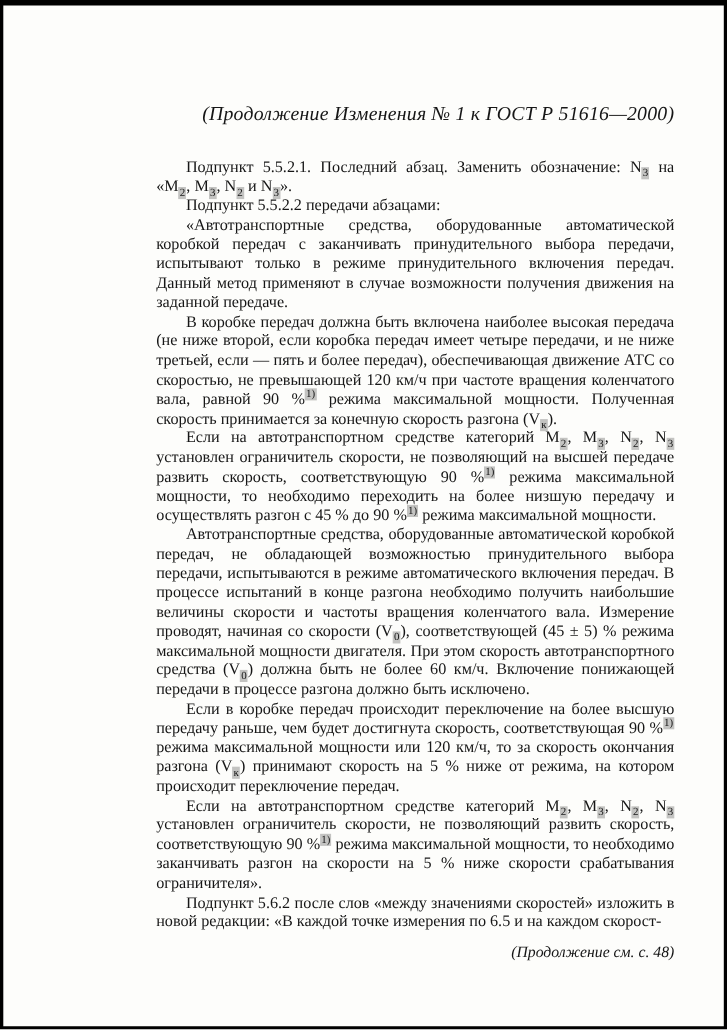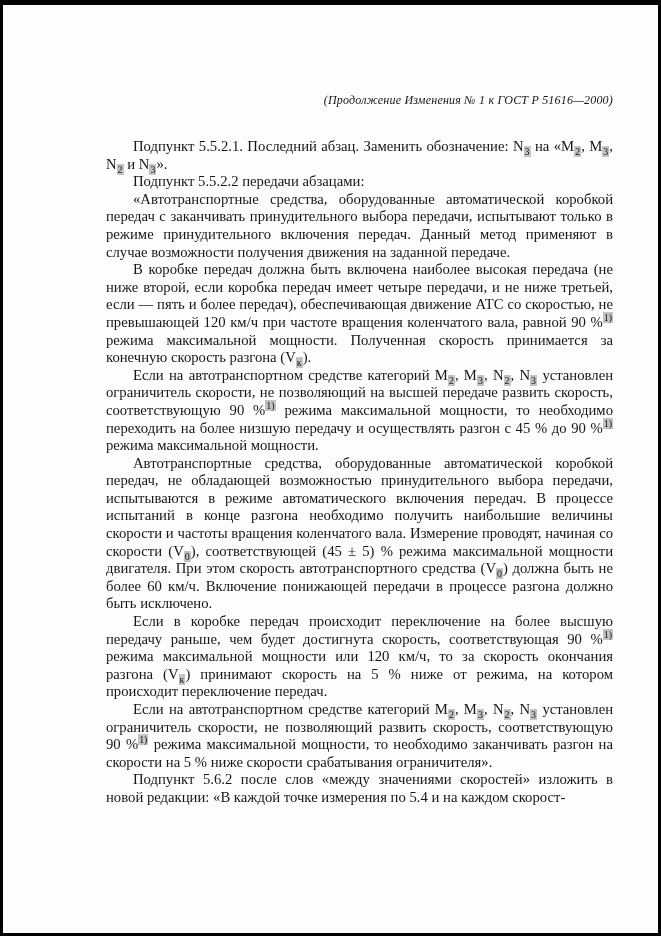--- a/index.html
+++ b/index.html
@@ -21,32 +21,33 @@
   .content {
     position: absolute;
     top: 88px;
     left: 103px;
     width: 507px;
   }
 
   .doc-header {
     font-style: italic;
     text-align: right;
-    font-size: 12px;
+    font-size: 18px;
     letter-spacing: 0.2px;
     margin-bottom: 30px;
     white-space: nowrap;
   }
 
   .doc-body p {
     font-size: 14.7px;
     line-height: 17.6px;
     text-align: justify;
     text-indent: 27px;
     hyphens: auto;
+    margin-left: 36px;
   }
 
   .doc-body sub,
   .doc-body sup {
     font-size: 68%;
     line-height: 0;
   }
 
   
   .hl {
@@ -72,18 +73,19 @@
 
     <div class="doc-body">
       <p>Подпункт 5.5.2.1. Последний абзац. Заменить обозначение: N<sub class="hl">3</sub> на «М<sub class="hl">2</sub>, М<sub class="hl">3</sub>, N<sub class="hl">2</sub> и N<sub class="hl">3</sub>».</p>
       <p>Подпункт 5.5.2.2 передачи абзацами:</p>
       <p>«Автотранспортные средства, оборудованные автоматической коробкой передач с заканчивать принудительного выбора передачи, испытывают только в режиме принудительного включения передач. Данный метод применяют в случае возможности получения движения на заданной передаче.</p>
       <p>В коробке передач должна быть включена наиболее высокая передача (не ниже второй, если коробка передач имеет четыре передачи, и не ниже третьей, если — пять и более передач), обеспечивающая движение АТС со скоростью, не превышающей 120 км/ч при частоте вращения коленчатого вала, равной 90 %<sup class="hl">1)</sup> режима максимальной мощности. Полученная скорость принимается за конечную скорость разгона (V<sub class="hl">к</sub>).</p>
       <p>Если на автотранспортном средстве категорий М<sub class="hl">2</sub>, М<sub class="hl">3</sub>, N<sub class="hl">2</sub>, N<sub class="hl">3</sub> установлен ограничитель скорости, не позволяющий на высшей передаче развить скорость, соответствующую 90 %<sup class="hl">1)</sup> режима максимальной мощности, то необходимо переходить на более низшую передачу и осуществлять разгон с 45 % до 90 %<sup class="hl">1)</sup> режима максимальной мощности.</p>
       <p>Автотранспортные средства, оборудованные автоматической коробкой передач, не обладающей возможностью принудительного выбора передачи, испытываются в режиме автоматического включения передач. В процессе испытаний в конце разгона необходимо получить наибольшие величины скорости и частоты вращения коленчатого вала. Измерение проводят, начиная со скорости (V<sub class="hl">0</sub>), соответствующей (45 ± 5) % режима максимальной мощности двигателя. При этом скорость автотранспортного средства (V<sub class="hl">0</sub>) должна быть не более 60 км/ч. Включение понижающей передачи в процессе разгона должно быть исключено.</p>
       <p>Если в коробке передач происходит переключение на более высшую передачу раньше, чем будет достигнута скорость, соответствующая 90 %<sup class="hl">1)</sup> режима максимальной мощности или 120 км/ч, то за скорость окончания разгона (V<sub class="hl">к</sub>) принимают скорость на 5 % ниже от режима, на котором происходит переключение передач.</p>
       <p>Если на автотранспортном средстве категорий М<sub class="hl">2</sub>, М<sub class="hl">3</sub>, N<sub class="hl">2</sub>, N<sub class="hl">3</sub> установлен ограничитель скорости, не позволяющий развить скорость, соответствующую 90 %<sup class="hl">1)</sup> режима максимальной мощности, то необходимо заканчивать разгон на скорости на 5 % ниже скорости срабатывания ограничителя».</p>
-      <p>Подпункт 5.6.2 после слов «между значениями скоростей» изложить в новой редакции: «В каждой точке измерения по 5.4 и на каждом скорост-</p>
+      <p>Подпункт 5.6.2 после слов «между значениями скоростей» изложить в новой редакции: «В каждой точке измерения по 6.5 и на каждом скорост-</p>
     </div>
 
+    <div class="doc-footer">(Продолжение см. с. 48)</div>
 
   </div>
 </div>
 
 </body></html>

